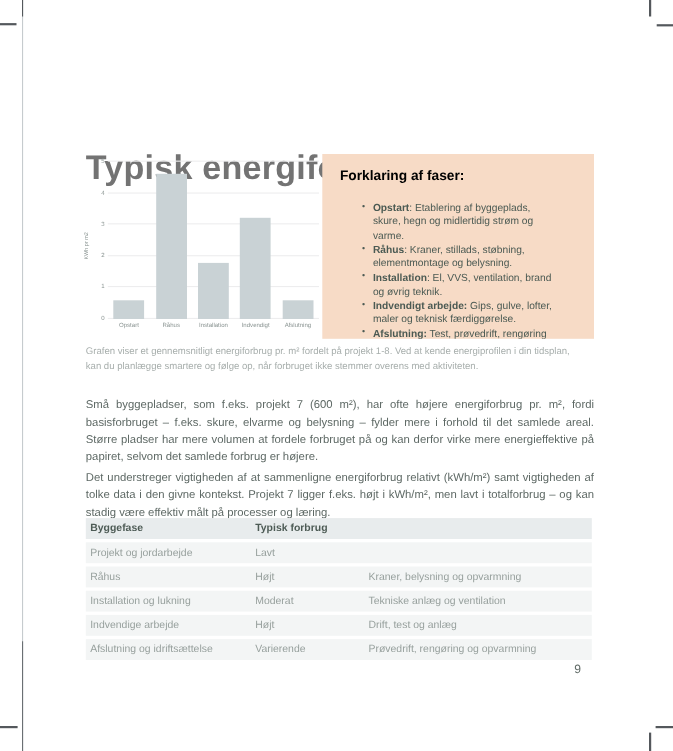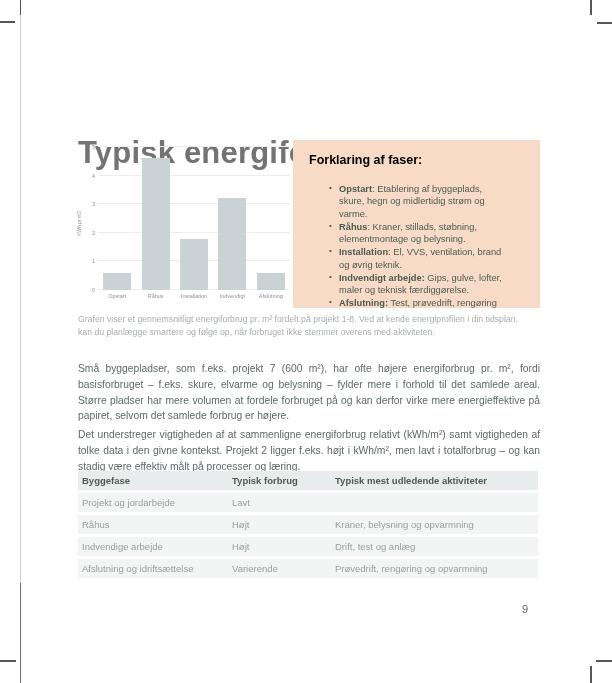--- a/index.html
+++ b/index.html
@@ -141,36 +141,40 @@
     <li><span class="term">Afslutning:</span><span> Test, prøvedrift, rengøring og nedpakning.</span></li>
   </ul>
 </div>
 
 <div class="chart-caption">
   <div>Grafen viser et gennemsnitligt energiforbrug pr. m² fordelt på projekt 1-8. Ved at kende energiprofilen i din tidsplan,</div>
   <div>kan du planlægge smartere og følge op, når forbruget ikke stemmer overens med aktiviteten.</div>
 </div>
 
 <p class="body-para para-1">Små byggepladser, som f.eks. projekt 7 (600 m²), har ofte højere energiforbrug pr. m², fordi basisforbruget – f.eks. skure, elvarme og belysning – fylder mere i forhold til det samlede areal. Større pladser har mere volumen at fordele forbruget på og kan derfor virke mere energieffektive på papiret, selvom det samlede forbrug er højere.</p>
-<p class="body-para para-2">Det understreger vigtigheden af at sammenligne energiforbrug relativt (kWh/m²) samt vigtigheden af tolke data i den givne kontekst. Projekt 2 ligger f.eks. højt i kWh/m², men lavt i totalforbrug – og kan stadig være effektiv målt på processer og læring.</p>
+<p class="body-para para-2">Det understreger vigtigheden af at sammenligne energiforbrug relativt (kWh/m²) samt vigtigheden af tolke data i den givne kontekst. Projekt 7 ligger f.eks. højt i kWh/m², men lavt i totalforbrug – og kan stadig være effektiv målt på processer og læring.</p>
 
 <div class="phase-table">
   <div class="t-row header">
     <div class="t-cell">Byggefase</div>
     <div class="t-cell">Typisk forbrug</div>
-    <div class="t-cell">Typisk mest udledende aktiviteter</div>
   </div>
   <div class="t-row">
     <div class="t-cell">Projekt og jordarbejde</div>
     <div class="t-cell">Lavt</div>
   </div>
   <div class="t-row">
     <div class="t-cell">Råhus</div>
     <div class="t-cell">Højt</div>
     <div class="t-cell">Kraner, belysning og opvarmning</div>
+  </div>
+  <div class="t-row">
+    <div class="t-cell">Installation og lukning</div>
+    <div class="t-cell">Moderat</div>
+    <div class="t-cell">Tekniske anlæg og ventilation</div>
   </div>
   <div class="t-row">
     <div class="t-cell">Indvendige arbejde</div>
     <div class="t-cell">Højt</div>
     <div class="t-cell">Drift, test og anlæg</div>
   </div>
   <div class="t-row">
     <div class="t-cell">Afslutning og idriftsættelse</div>
     <div class="t-cell">Varierende</div>
     <div class="t-cell">Prøvedrift, rengøring og opvarmning</div>

